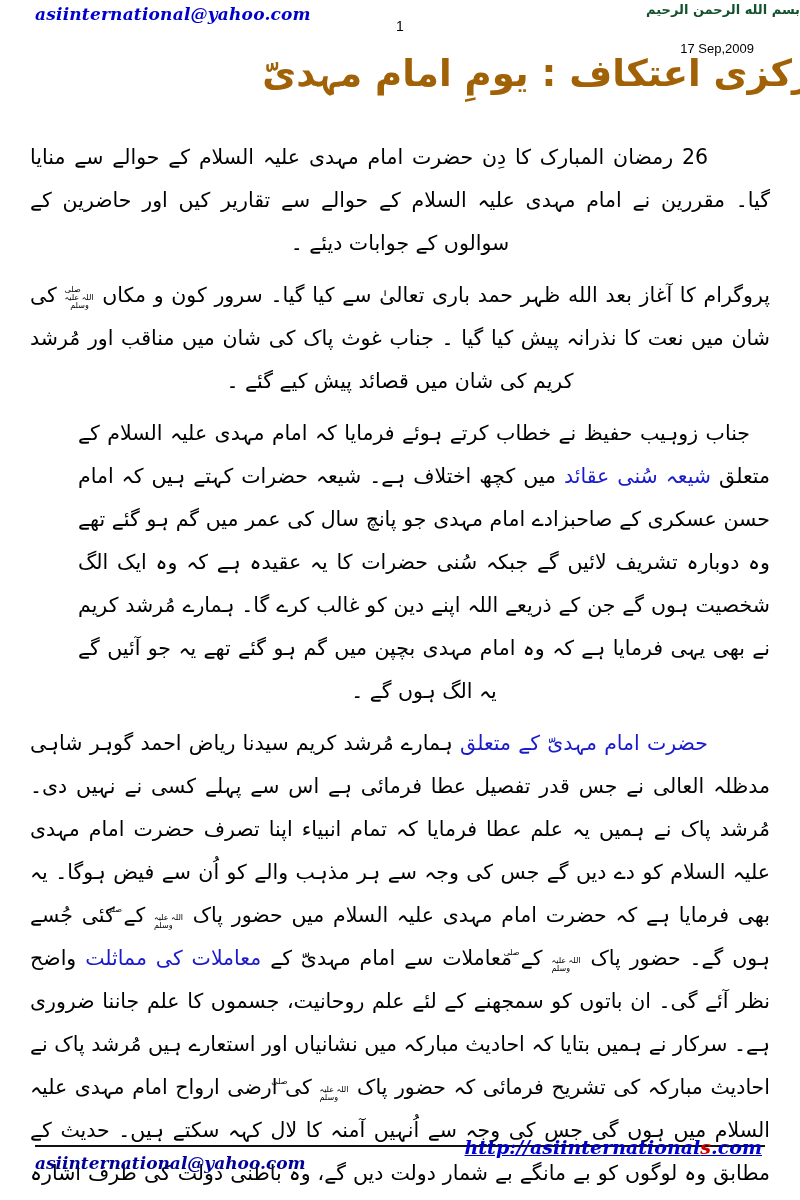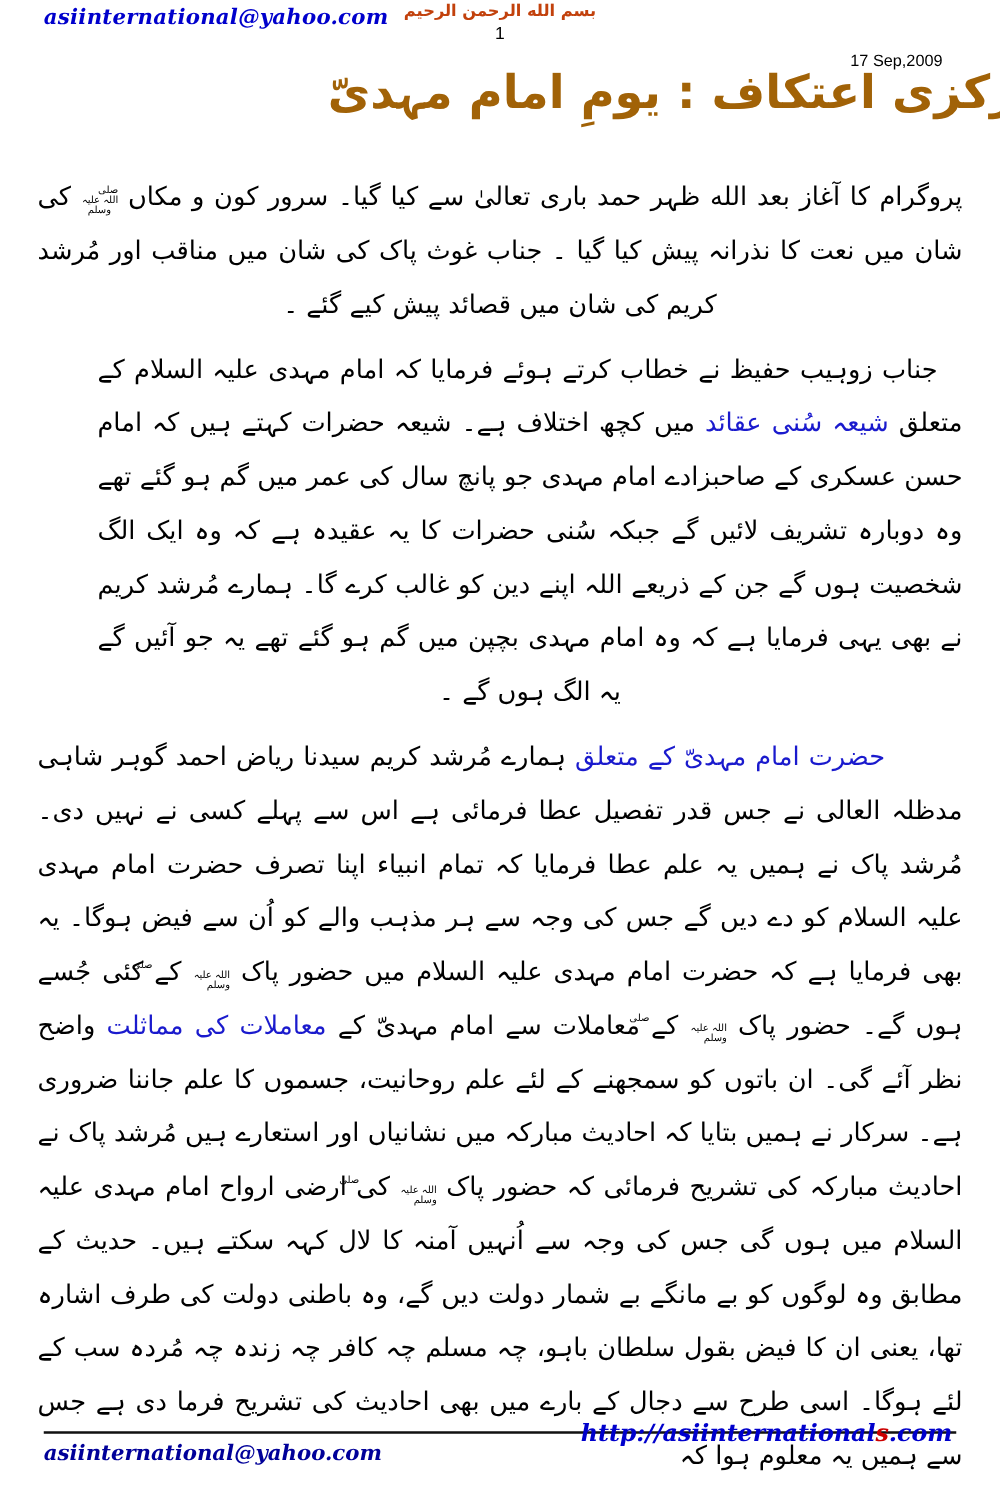--- a/index.html
+++ b/index.html
@@ -7,22 +7,22 @@
     width:800px;height:1200px;position:relative;background:#ffffff;
     font-family:"DejaVu Sans",sans-serif;overflow:hidden;
   }
   
   .hdr-email{
     position:absolute;top:4px;left:35px;
     font-family:"DejaVu Serif",serif;font-style:italic;font-weight:bold;
     font-size:17px;color:#0000cc;letter-spacing:.2px;
   }
   .bism{
-    position:absolute;top:2px;left:0;width:100%;text-align:center;
-    font-size:13px;font-weight:bold;color:#c2410c;direction:rtl;
+    position:absolute;top:2px;left:0;width:100%;
+    font-size:13px;font-weight:bold;color:#14532d;direction:rtl;
   }
   .pagenum{
     position:absolute;top:18px;left:0;width:100%;text-align:center;
     font-family:"Liberation Sans",sans-serif;font-size:14px;color:#000;
   }
   .date{
     position:absolute;top:41px;right:46px;
     font-family:"Liberation Sans",sans-serif;font-size:13px;color:#000;
   }
   .doc-title{
@@ -38,49 +38,50 @@
     margin:0 0 9px 0;font-size:20.5px;line-height:43px;
     text-align:justify;text-justify:inter-word;
   }
   .indent-large{text-indent:62px;}
   .indent-small{text-indent:20px;margin-left:48px;}
   .indent-none{text-indent:0;}
   .run-n{color:#000;}
   .run-b{color:#1a1acd;}
   .run-saw{
     display:inline-block;width:30px;font-size:8px;line-height:8px;
-    text-align:right;vertical-align:-6px;color:#000;white-space:normal;
+    text-align:left;vertical-align:-6px;color:#000;white-space:normal;
   }
   
   .footer-rule{
     position:absolute;top:1145px;left:35px;width:730px;height:0;
     border-top:2px solid #111;
   }
   .ftr-email{
     position:absolute;top:1153px;left:35px;
     font-family:"DejaVu Serif",serif;font-style:italic;font-weight:bold;
     font-size:17px;color:#000099;
   }
   .ftr-url{
     position:absolute;top:1136px;right:38px;
     font-family:"DejaVu Serif",serif;font-style:italic;font-weight:bold;
-    font-size:19px;color:#0000cc;
+    font-size:19px;color:#0000cc;text-decoration:underline;
   }
   .ftr-url .red-s{color:#cc0000;}
 </style>
 </head>
 <body>
 
 <div class="hdr-email">asiinternational@yahoo.com</div>
 <div class="bism">بسم الله الرحمن الرحيم</div>
 <div class="pagenum">1</div>
 <div class="date">17 Sep,2009</div>
 <div class="doc-title">مرکزی اعتکاف : یومِ امام مہدیّ</div>
 
 <div class="body-area">
+    <p class="para indent-large" style="text-align-last: center;"><span class="run-n">26 رمضان المبارک کا دِن حضرت امام مہدی علیہ السلام کے حوالے سے منایا گیا۔ مقررین نے امام مہدی علیہ السلام کے حوالے سے تقاریر کیں  اور حاضرین کے سوالوں کے جوابات دیئے ۔</span></p>
     <p class="para indent-none" style="text-align-last: center;"><span class="run-n">پروگرام کا آغاز بعد الله ظہر حمد باری تعالیٰ سے کیا گیا۔ سرور کون و مکاں </span><span class="run-saw">صلی اللہ علیہ وسلم</span><span class="run-n"> کی شان میں نعت کا نذرانہ پیش کیا گیا ۔ جناب غوث پاک کی شان میں مناقب اور مُرشد کریم کی شان میں قصائد پیش کیے گئے ۔</span></p>
     <p class="para indent-small" style="text-align-last: center;"><span class="run-n">جناب زوہیب حفیظ نے خطاب کرتے ہوئے فرمایا کہ امام مہدی علیہ السلام کے متعلق </span><span class="run-b">شیعہ سُنی عقائد</span><span class="run-n"> میں کچھ اختلاف ہے۔ شیعہ حضرات کہتے ہیں کہ امام حسن عسکری کے صاحبزادے امام مہدی جو پانچ سال کی عمر میں گم ہو گئے تھے وہ دوبارہ تشریف لائیں گے جبکہ سُنی حضرات کا یہ عقیدہ ہے کہ وہ ایک الگ شخصیت ہوں گے جن کے ذریعے اللہ اپنے دین کو غالب کرے گا۔ ہمارے مُرشد کریم نے بھی یہی فرمایا ہے کہ وہ امام مہدی بچپن میں گم ہو گئے تھے یہ جو آئیں گے یہ الگ ہوں گے ۔</span></p>
     <p class="para indent-large" style="text-align-last: auto;"><span class="run-b">حضرت امام مہدیّ کے متعلق</span><span class="run-n">  ہمارے مُرشد کریم سیدنا ریاض احمد گوہر شاہی مدظلہ العالی نے جس قدر تفصیل عطا فرمائی ہے اس سے پہلے کسی نے نہیں دی۔  مُرشد پاک نے ہمیں یہ علم عطا فرمایا کہ تمام انبیاء اپنا تصرف حضرت امام مہدی علیہ السلام کو دے دیں گے جس کی وجہ سے ہر مذہب والے کو اُن سے فیض ہوگا۔ یہ بھی فرمایا ہے کہ حضرت امام مہدی علیہ السلام میں حضور پاک </span><span class="run-saw">صلی اللہ علیہ وسلم</span><span class="run-n"> کے کئی جُسے ہوں گے۔ حضور پاک </span><span class="run-saw">صلی اللہ علیہ وسلم</span><span class="run-n"> کے معاملات سے امام مہدیّ کے </span><span class="run-b">معاملات کی مماثلت</span><span class="run-n"> واضح نظر آئے گی۔ ان باتوں کو سمجھنے کے لئے علم روحانیت، جسموں کا علم جاننا ضروری ہے۔ سرکار نے ہمیں بتایا کہ احادیث مبارکہ میں نشانیاں اور استعارے ہیں مُرشد پاک نے احادیث مبارکہ کی تشریح فرمائی کہ حضور پاک </span><span class="run-saw">صلی اللہ علیہ وسلم</span><span class="run-n"> کی ارضی ارواح امام مہدی علیہ السلام میں ہوں گی جس کی وجہ سے اُنہیں آمنہ کا لال کہہ سکتے ہیں۔ حدیث کے مطابق وہ لوگوں کو بے مانگے بے شمار دولت دیں گے، وہ  باطنی دولت کی طرف اشارہ تھا، یعنی ان کا فیض بقول سلطان باہو، چہ مسلم چہ کافر چہ زندہ چہ مُردہ سب کے لئے ہوگا۔ اسی طرح سے دجال کے بارے میں بھی احادیث کی تشریح فرما دی ہے جس سے ہمیں یہ معلوم ہوا کہ </span></p>
   </div>
 
 <div class="footer-rule"></div>
 <div class="ftr-email">asiinternational@yahoo.com</div>
 <div class="ftr-url"><span>http://asiinternational</span><span class="red-s">s</span><span>.com</span></div>
 
 </body></html>

